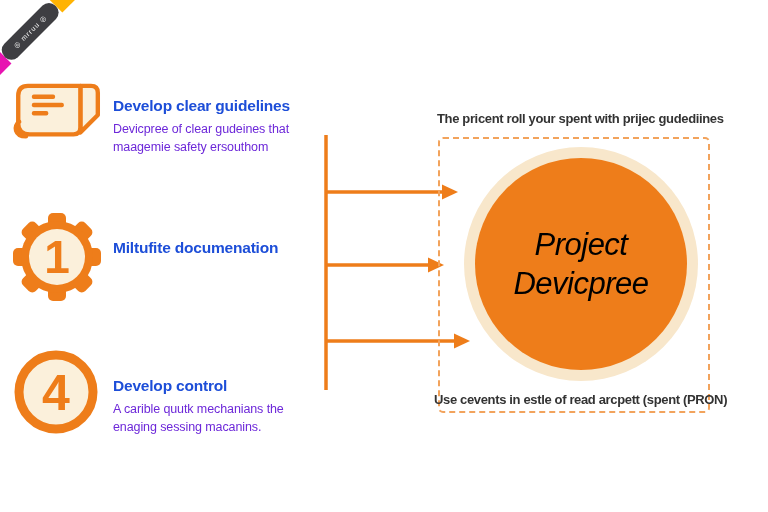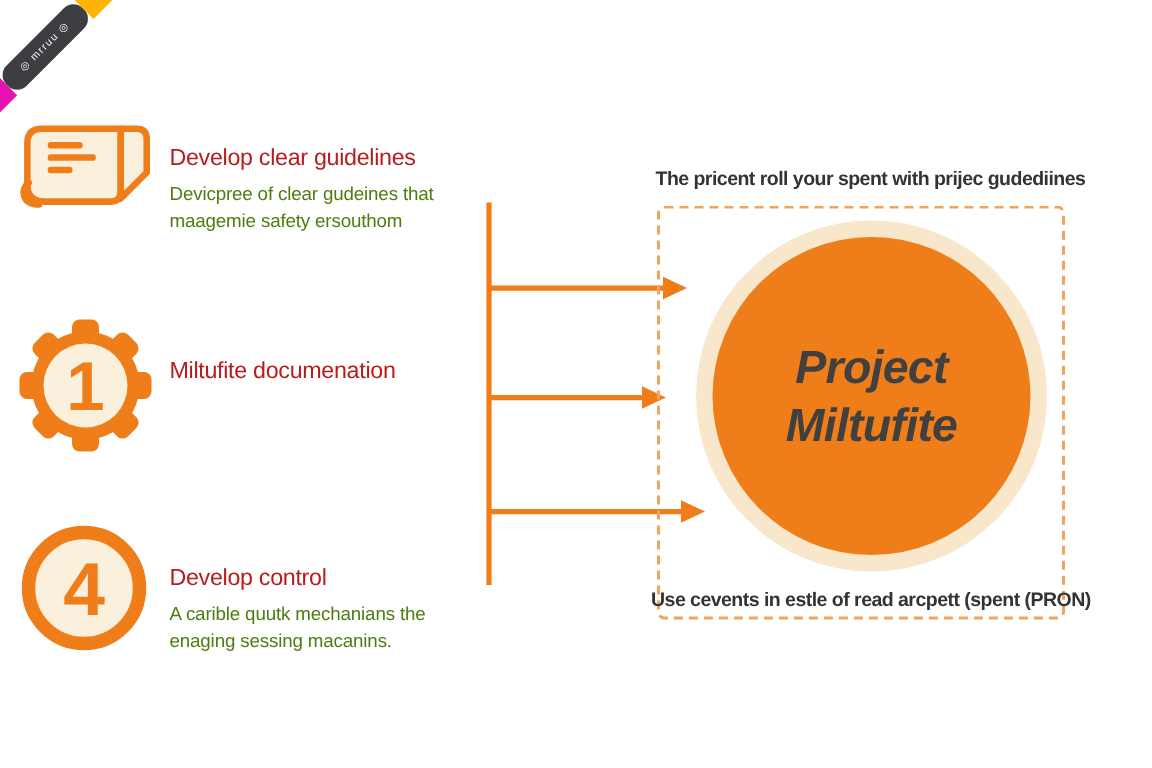--- a/index.html
+++ b/index.html
@@ -20,22 +20,22 @@
     flex:0 0 72px;background:#3E3E42;border-radius:9px;
     color:#f5f5f5;font-size:7px;line-height:19px;text-align:center;
     letter-spacing:1px;overflow:hidden;white-space:nowrap;
   }
   .ribbon-yellow{flex:0 0 38px;background:#FFB302;}
 
   
   .step{position:absolute;left:12px;width:300px;}
   .step-icon{position:absolute;left:0;top:0;}
   .step-text{position:absolute;left:101px;top:0;width:190px;}
-  .step-title{font-size:15.5px;font-weight:400;color:#b91c1c;margin:0 0 6px 0;letter-spacing:-0.2px;}
-  .step-desc{font-size:12.5px;color:#4d7c0f;line-height:1.42;margin:0;letter-spacing:-0.1px;}
+  .step-title{font-size:15.5px;font-weight:700;color:#1d4ed8;margin:0 0 6px 0;letter-spacing:-0.2px;}
+  .step-desc{font-size:12.5px;color:#6d28d9;line-height:1.42;margin:0;letter-spacing:-0.1px;}
 
   #step-1{top:82px;}  #step-1 .step-text{top:15px;}
   #step-2{top:212px;} #step-2 .step-text{top:27px;}
   #step-3{top:348px;} #step-3 .step-text{top:29px;}
 
   
   .connector{position:absolute;left:298px;top:128px;}
 
   
   .panel-caption{
@@ -52,21 +52,21 @@
   .circle-outer{
     position:absolute;left:464px;top:147px;width:234px;height:234px;
     border-radius:50%;background:#F8E7CB;
   }
   .circle-inner{
     position:absolute;left:11px;top:11px;width:212px;height:212px;
     border-radius:50%;background:#EE7D1A;
     display:flex;flex-direction:column;align-items:center;justify-content:center;
   }
   .circle-title{
-    color:#404040;font-size:31px;font-weight:700;font-style:italic;
+    color:#000000;font-size:31px;font-weight:400;font-style:italic;
     line-height:1.26;text-align:center;letter-spacing:-0.5px;
   }
 </style>
 </head>
 <body>
 
 <div id="canvas">
 
   <div class="ribbon">
     <div class="ribbon-magenta"></div>
@@ -128,20 +128,20 @@
   </svg>
 
   <div class="panel-caption" id="caption-top">The pricent roll your spent with prijec gudediines</div>
 
   <div class="dashed-box"></div>
 
   <div class="circle-outer">
     <div class="circle-inner">
       <div class="circle-title">
         <div>Project</div>
-        <div>Miltufite</div>
+        <div>Devicpree</div>
       </div>
     </div>
   </div>
 
   <div class="panel-caption" id="caption-bottom">Use cevents in estle of read arcpett (spent (PRON)</div>
 
 </div>
 
 </body></html>

